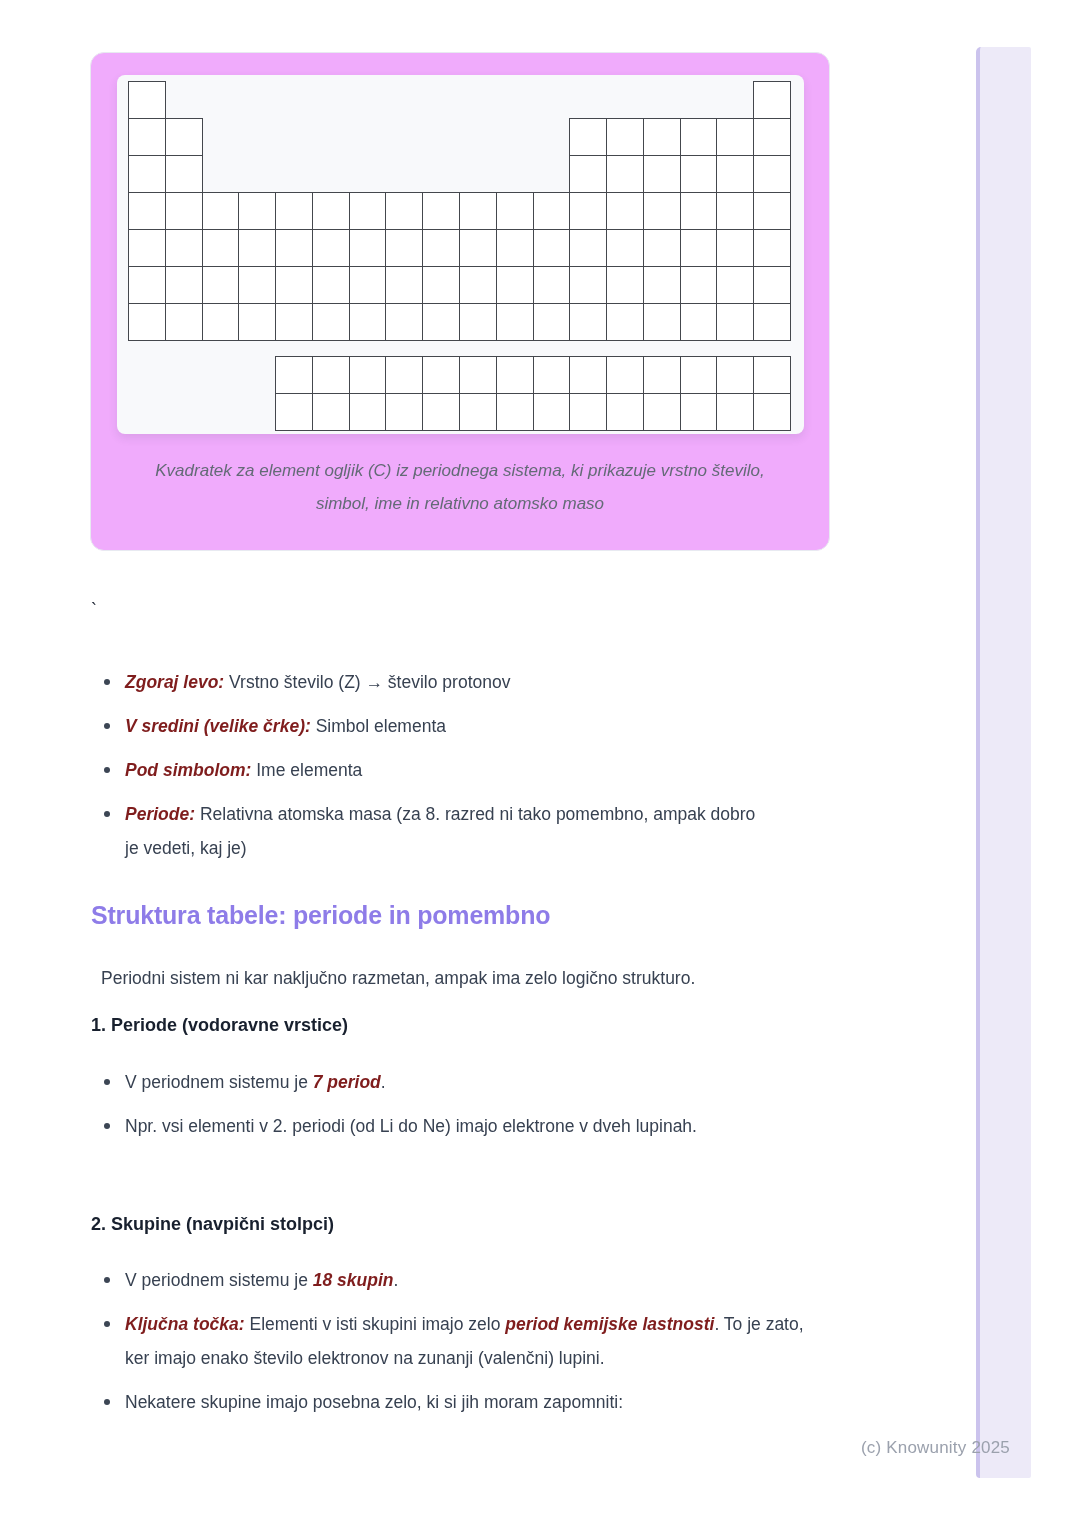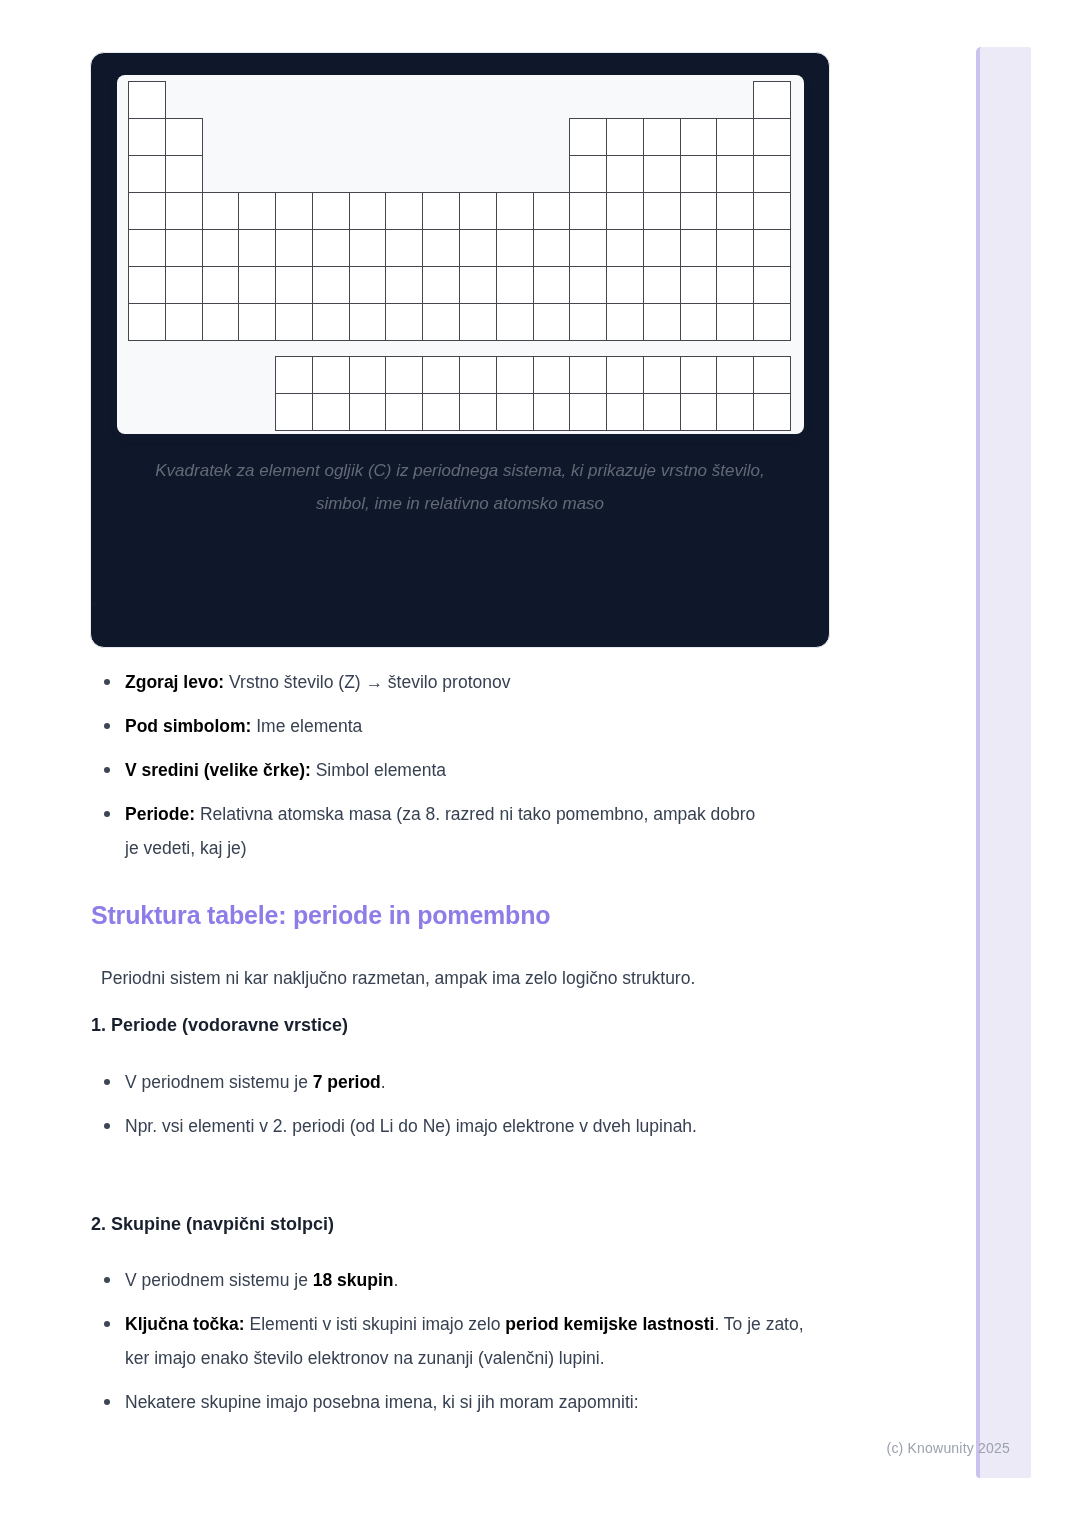--- a/index.html
+++ b/index.html
@@ -5,22 +5,22 @@
   html,body{margin:0;padding:0;}
   body{
     width:1080px;height:1528px;background:#ffffff;
     font-family:"Liberation Sans",sans-serif;color:#374151;
     position:relative;overflow:hidden;
   }
   .page{position:absolute;inset:0;}
 
   
   .figure-card{
-    position:absolute;left:90px;top:52px;width:740px;height:596px;
-    background:#0f172a;border:1px solid #e8eaf1;border-radius:14px;
+    position:absolute;left:90px;top:52px;width:740px;height:499px;
+    background:#f0abfc;border:1px solid #e8eaf1;border-radius:14px;
     box-sizing:border-box;
   }
   .figure-panel{
     position:absolute;left:26px;top:22px;width:687px;height:359px;
     background:#f8f9fb;border-radius:8px;
     box-shadow:0 4px 10px rgba(40,50,70,.10);
   }
   .pt-cell{
     position:absolute;width:38px;height:38px;box-sizing:border-box;
     background:#ffffff;border:1px solid #44474d;
@@ -48,31 +48,31 @@
   #list3{top:1263px;}
   ul.blist li{
     position:relative;padding-left:34px;margin:0 0 10px 0;
     font-size:17.5px;line-height:34px;max-width:680px;
   }
   #list1 li{max-width:640px;}
   ul.blist li::before{
     content:"";position:absolute;left:13px;top:14px;width:6px;height:6px;
     border-radius:50%;background:#3c4654;
   }
-  strong{font-weight:700;color:#000000;}
+  strong{font-weight:700;color:#7f1d1d;font-style:italic;}
 
   
   .side-strip{
     position:absolute;left:976px;top:47px;width:55px;height:1431px;
     background:#edeaf8;border-left:4px solid #cbc3ed;
     border-radius:5px 2px 2px 4px;box-sizing:border-box;z-index:1;
   }
   .copyright{
     position:absolute;top:1439px;right:70px;z-index:3;
-    font-size:14px;line-height:18px;color:#9ba1ad;letter-spacing:.2px;
+    font-size:17px;line-height:18px;color:#9ba1ad;letter-spacing:.2px;
   }
 </style>
 </head>
 <body>
 
 <div class="page">
 
   <section class="figure-card">
     <div class="figure-panel">
       <div id="pt-grid">
@@ -196,39 +196,39 @@
           <div class="pt-cell" style="left: 636px; top: 318px;"></div>
         </div>
     </div>
     <p class="figure-caption">Kvadratek za element ogljik (C) iz periodnega sistema, ki prikazuje vrstno število, simbol, ime in relativno atomsko maso</p>
   </section>
 
   <div class="stray">`</div>
 
   <ul class="blist" id="list1">
       <li><strong>Zgoraj levo:</strong><span> Vrstno število (Z) → število protonov</span></li>
+      <li><strong>V sredini (velike črke):</strong><span> Simbol elementa</span></li>
       <li><strong>Pod simbolom:</strong><span> Ime elementa</span></li>
-      <li><strong>V sredini (velike črke):</strong><span> Simbol elementa</span></li>
       <li><strong>Periode:</strong><span> Relativna atomska masa (za 8. razred ni tako pomembno, ampak dobro je vedeti, kaj je)</span></li>
     </ul>
 
   <h2 class="sect" style="color: rgb(142, 124, 232);">Struktura tabele: periode in pomembno</h2>
 
   <p class="intro">Periodni sistem ni kar naključno razmetan, ampak ima zelo logično strukturo.</p>
 
   <h3 class="sub" id="sub1">1. Periode (vodoravne vrstice)</h3>
   <ul class="blist" id="list2">
       <li><span>V periodnem sistemu je </span><strong>7 period</strong><span>.</span></li>
       <li><span>Npr. vsi elementi v 2. periodi (od Li do Ne) imajo elektrone v dveh lupinah.</span></li>
     </ul>
 
   <h3 class="sub" id="sub2">2. Skupine (navpični stolpci)</h3>
   <ul class="blist" id="list3">
       <li><span>V periodnem sistemu je </span><strong>18 skupin</strong><span>.</span></li>
       <li><strong>Ključna točka:</strong><span> Elementi v isti skupini imajo zelo </span><strong>period kemijske lastnosti</strong><span>. To je zato, ker imajo enako število elektronov na zunanji (valenčni) lupini.</span></li>
-      <li><span>Nekatere skupine imajo posebna imena, ki si jih moram zapomniti:</span></li>
+      <li><span>Nekatere skupine imajo posebna zelo, ki si jih moram zapomniti:</span></li>
     </ul>
 
   <div class="side-strip"></div>
 
   <div class="copyright">(c) Knowunity 2025</div>
 
 </div>
 
 </body></html>

